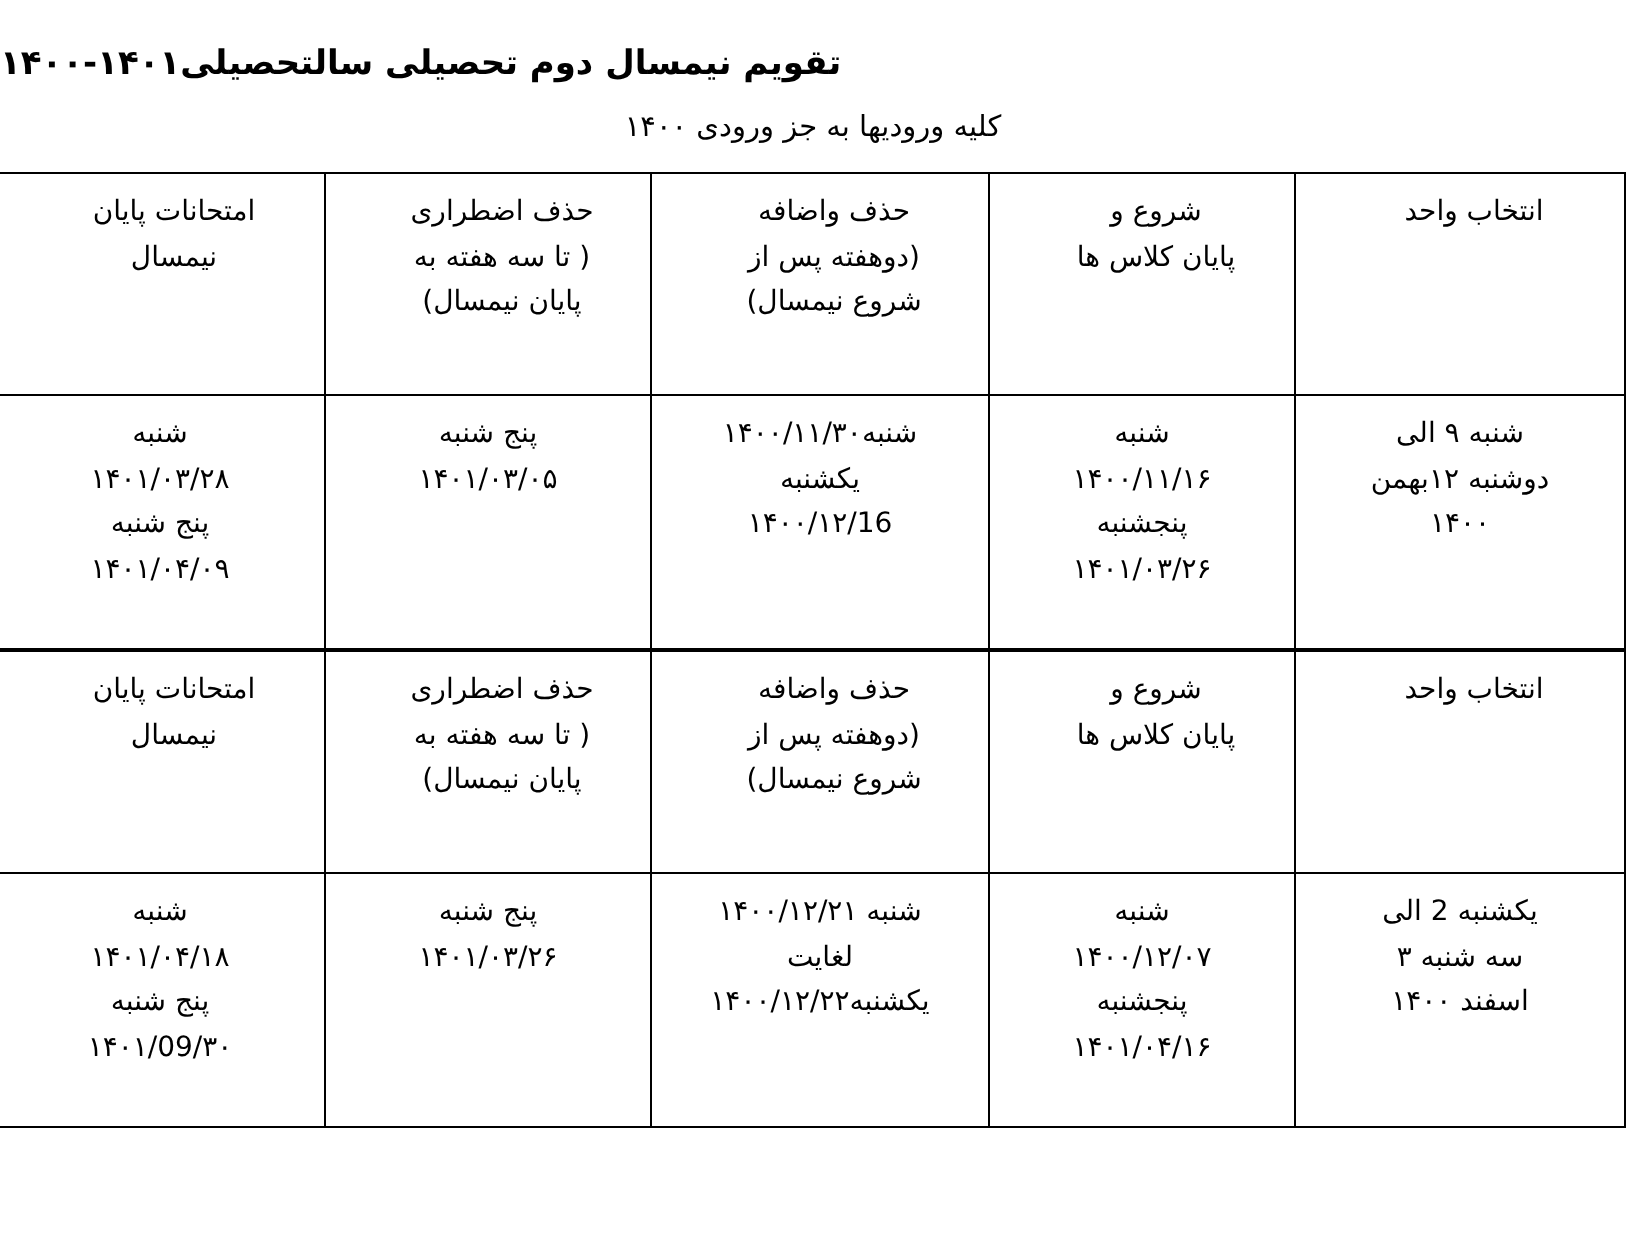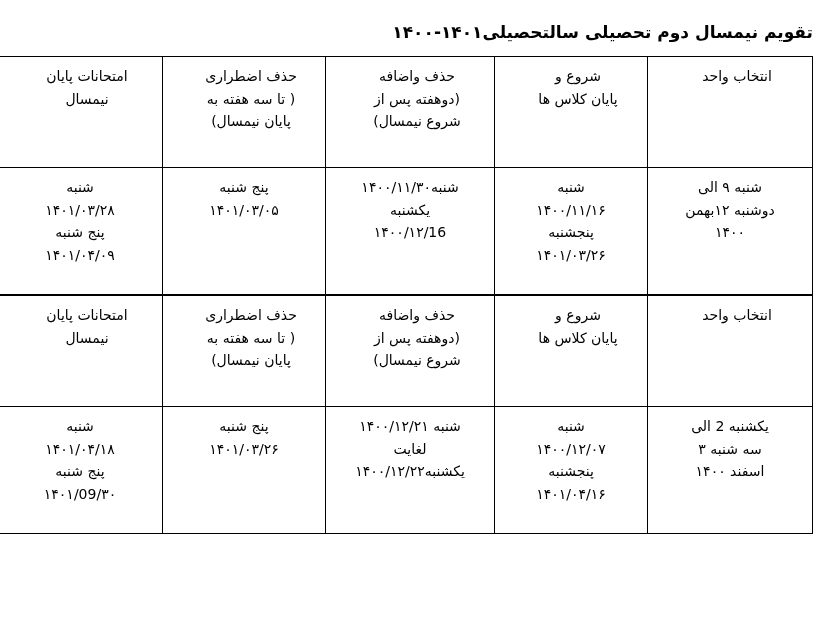--- a/index.html
+++ b/index.html
@@ -14,21 +14,21 @@
     color: #000000;
     overflow: hidden;
   }
   .page {
     width: 813px;
     height: 629px;
     position: relative;
     box-sizing: border-box;
   }
   .doc-title {
-    text-align: right;
+    text-align: left;
     font-size: 17px;
     font-weight: bold;
     margin-top: 22px;
     letter-spacing: 0px;
   }
   .doc-subtitle {
     text-align: center;
     font-size: 14.5px;
     font-weight: normal;
     margin-top: 14px;
@@ -72,20 +72,21 @@
   .col-4 { width: 128px; }
   .col-5 { width: 130px; }
   .tbl-wrap { margin-top: 14px; }
 </style>
 </head>
 <body>
 
 <div class="page">
 
   <div class="doc-title">تقویم نیمسال دوم تحصیلی سالتحصیلی۱۴۰۱-۱۴۰۰</div>
+  <div class="doc-subtitle">کلیه ورودیها به جز ورودی ۱۴۰۰</div>
 
   <div class="tbl-wrap">
     <table class="cal">
       <tbody>
           <tr class="head">
         <td class="col-1">
           <span class="cell-line">انتخاب واحد</span>
         </td>
         <td class="col-2">
           <span class="cell-line">شروع و</span>

